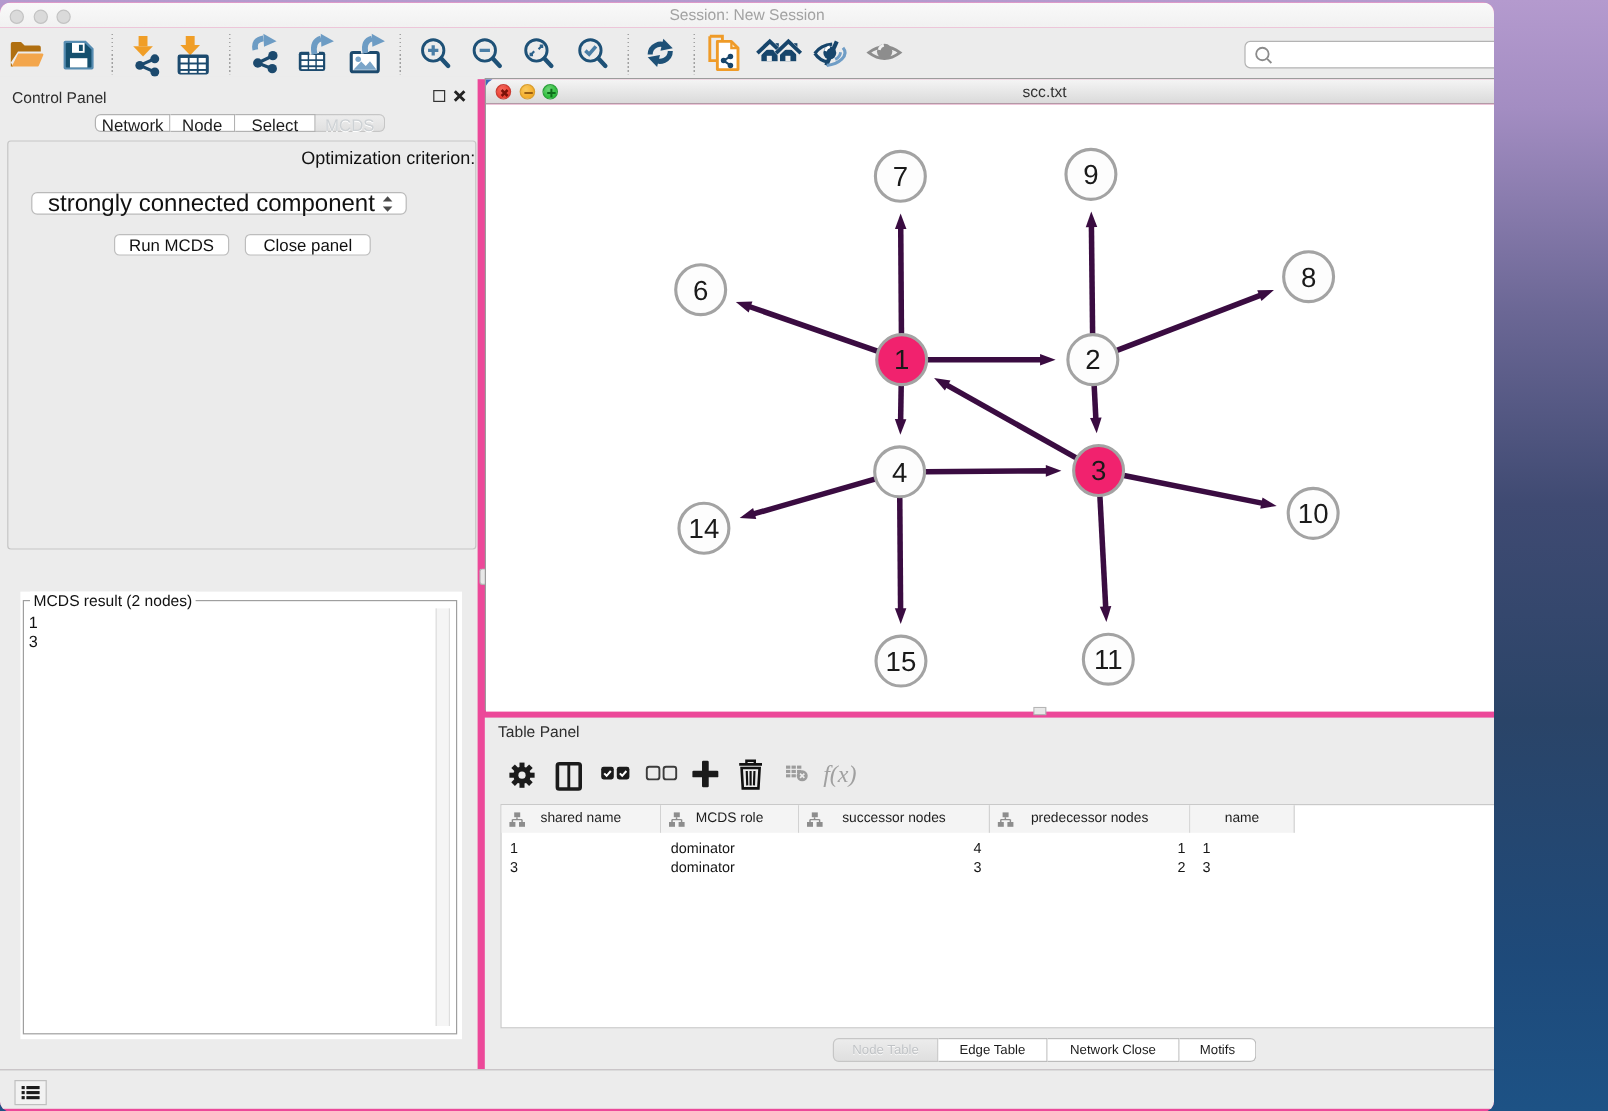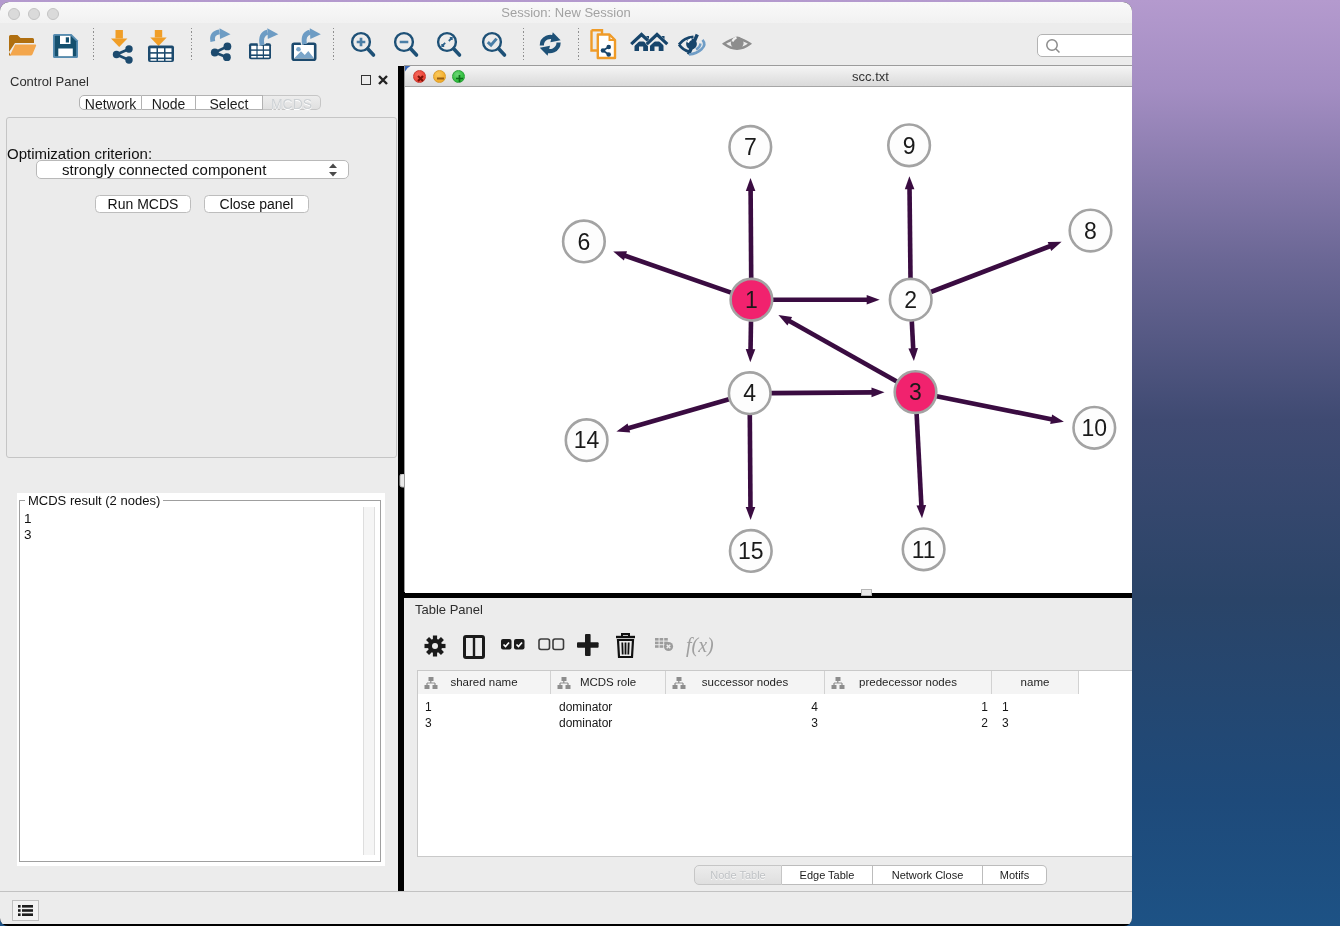--- a/index.html
+++ b/index.html
@@ -1,29 +1,29 @@
 <!DOCTYPE html>
 <html><head><meta charset="utf-8"><style>
 *{margin:0;padding:0;box-sizing:border-box}
 html,body{width:1340px;height:926px;overflow:hidden}
 body{font-family:"Liberation Sans",sans-serif;background:linear-gradient(180deg,#b49ace 0px,#a38dc2 90px,#6b6795 260px,#3f4a72 420px,#2a4468 600px,#1e4a7a 800px,#1d5285 926px)}
 .abs{position:absolute}
-#app{position:absolute;left:0;top:2px;width:1132px;height:924px;background:#000000;border-radius:9px 9px 8px 8px;overflow:hidden}
+#app{position:absolute;left:0;top:2px;width:1245px;height:924px;background:#ec4899;border-radius:9px 9px 8px 8px;overflow:hidden}
 #titlebar{position:absolute;left:0;top:0;width:100%;height:21px;background:linear-gradient(180deg,#f9f9f9,#f1f1f1)}
 #titlebar .title{position:absolute;left:0;right:0;top:3px;text-align:center;font-size:13px;color:#a2a2a2}
 .tl{position:absolute;top:5.5px;width:12px;height:12px;border-radius:50%;background:#dadada;border:1px solid #c3c3c3}
 #toolbar{position:absolute;left:0;top:21px;width:100%;height:43px;background:#ececec}
 .sep{position:absolute;top:5px;height:34px;width:1px;background:repeating-linear-gradient(180deg,#8f8f8f 0px,#8f8f8f 1.3px,transparent 1.3px,transparent 3.4px)}
 #searchbox{position:absolute;left:1037px;top:11px;width:292px;height:23px;background:#fff;border:1px solid #b3b3b3;border-radius:5px}
 #cpanel{position:absolute;left:0;top:62px;width:398px;height:827px;background:#ececec}
 .phead{font-size:13px;color:#2e2e2e}
 .floatbtn{position:absolute;width:10px;height:10px;border:1.6px solid #333}
 .tab{position:absolute;top:31px;height:15px;border:1px solid #b2b2b2;background:#fff;color:#1d1d1d;font-size:14px;text-align:center;line-height:16px}
 #contentbox{position:absolute;left:6px;top:53px;width:391px;height:341px;border:1px solid #c5c5c5;border-radius:3px;background:#ebebeb}
-#dropdown{position:absolute;left:29px;top:42px;width:313px;height:19px;background:#fff;border:1px solid #b9b9b9;border-radius:5px;font-size:15px;color:#111;line-height:18px;padding-left:25px}
+#dropdown{position:absolute;left:19px;top:42px;width:313px;height:19px;background:#fff;border:1px solid #b9b9b9;border-radius:5px;font-size:20px;color:#111;line-height:18px;padding-left:13px}
 .btn{position:absolute;top:77px;height:18px;background:#fff;border:1px solid #bdbdbd;border-radius:4.5px;font-size:14px;color:#111;text-align:center;line-height:16px}
 #resultpanel{position:absolute;left:17px;top:429px;width:368px;height:373px;background:#fff}
 #fieldset{position:absolute;left:2px;top:7px;width:362px;height:362px;border:1px solid #9f9f9f}
 #fieldlabel{position:absolute;left:8px;top:0px;background:#fff;padding:0 3px;font-size:13px;color:#111}
 #vscroll{position:absolute;right:10px;top:14px;width:12px;height:348px;background:#f5f5f5;border-left:1px solid #dedede;border-right:1px solid #dedede}
 #netwin{position:absolute;left:404px;top:63px;width:933px;height:527px;border:1px solid #9c9c9c;border-bottom:none}
 #nettitle{position:absolute;left:0;top:0;width:100%;height:21px;background:linear-gradient(180deg,#f5f5f5,#dadada);border-bottom:1px solid #a6a6a6}
 #nettitle .t{position:absolute;left:0;right:0;top:3px;text-align:center;font-size:13px;font-weight:normal;color:#333}
 .tl2{position:absolute;top:4px;width:13px;height:13px;border-radius:50%}
 #canvas{position:absolute;left:0;top:21px;width:931px;height:506px;background:#fff}
@@ -234,21 +234,21 @@
   <div class="phead" style="position:absolute;left:10px;top:10px">Control Panel</div>
   <div class="floatbtn" style="left:361px;top:11px"></div>
   <svg class="abs" style="left:377px;top:10px" width="12" height="12">
         <path d="M2,2 L10,10 M10,2 L2,10" stroke="#222" stroke-width="2.4"></path>
       </svg>
   <div class="tab" style="left:79px;width:63px;border-radius:5px 0 0 5px">Network</div>
   <div class="tab" style="left:142px;width:54px;border-left:none">Node</div>
   <div class="tab" style="left:196px;width:67px;border-left:none">Select</div>
   <div class="tab" style="left:263px;width:58px;border-left:none;border-radius:0 5px 5px 0;background:linear-gradient(180deg,#ededed,#e0e0e0);color:#cdd1d4;border-color:#c6c6c6;text-shadow:0 1px 0 #fff">MCDS</div>
   <div id="contentbox">
-   <div style="position:absolute;left:0;width:100%;top:27px;text-align:left;font-size:15px;color:#111">Optimization criterion:</div>
+   <div style="position:absolute;left:0;width:100%;top:6px;text-align:right;font-size:15px;color:#111">Optimization criterion:</div>
    <div id="dropdown">strongly connected component
      <svg width="14" height="16" style="position:absolute;right:8px;top:1px">
             <path d="M3,6 L7,1.5 L11,6 Z" fill="#4a4a4a"></path>
             <path d="M3,10 L7,14.5 L11,10 Z" fill="#4a4a4a"></path>
           </svg>
    </div>
    <div class="btn" style="left:88px;width:96px">Run MCDS</div>
    <div class="btn" style="left:197px;width:105px">Close panel</div>
   </div>
   <div id="resultpanel">

